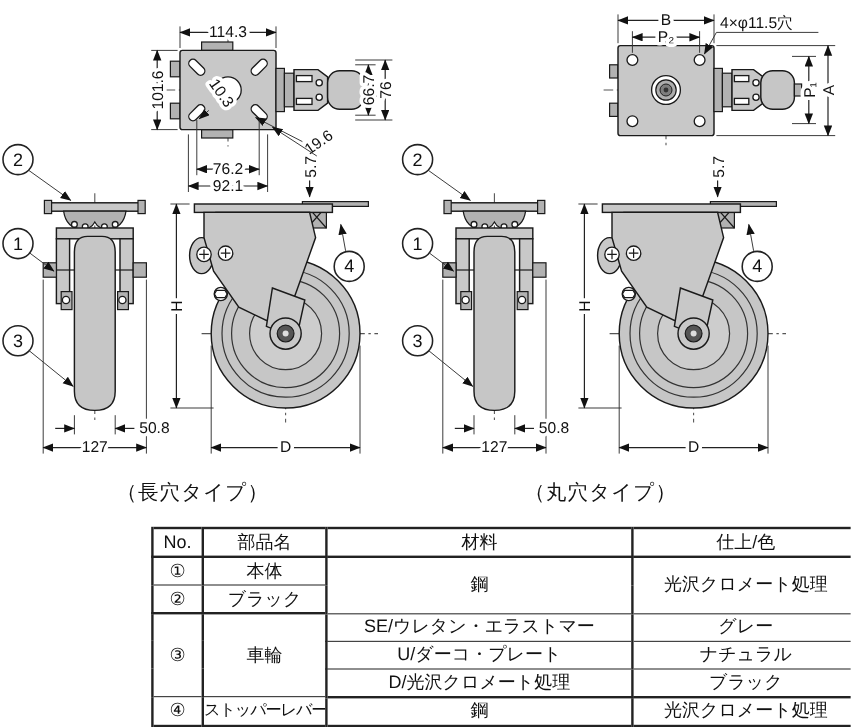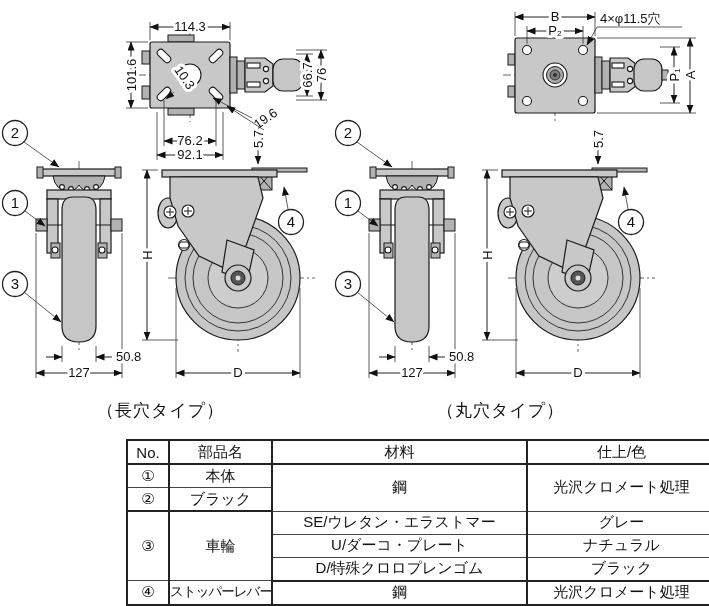--- a/index.html
+++ b/index.html
@@ -298,21 +298,21 @@
     <td rowspan="3">③</td>
     <td rowspan="3">車輪</td>
     <td>SE/ウレタン・エラストマー</td>
     <td>グレー</td>
   </tr>
   <tr>
     <td>U/ダーコ・プレート</td>
     <td>ナチュラル</td>
   </tr>
   <tr class="thick">
-    <td>D/特殊クロロプレンゴム</td>
+    <td>D/光沢クロメート処理</td>
     <td>ブラック</td>
   </tr>
   <tr>
     <td>④</td>
     <td class="part4">ストッパーレバー</td>
     <td>鋼</td>
     <td>光沢クロメート処理</td>
   </tr>
 </tbody>
     </table>

